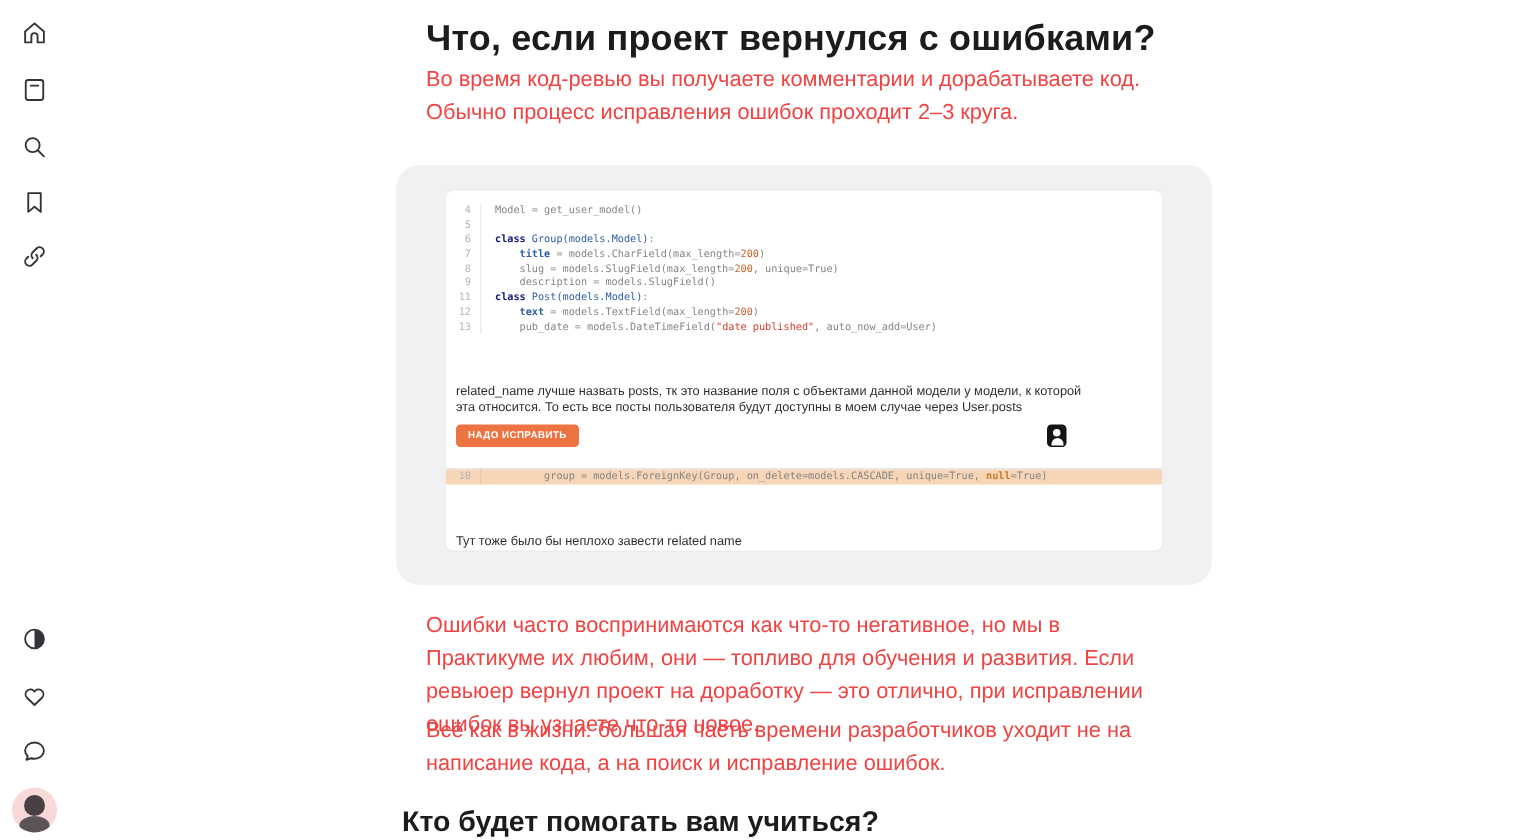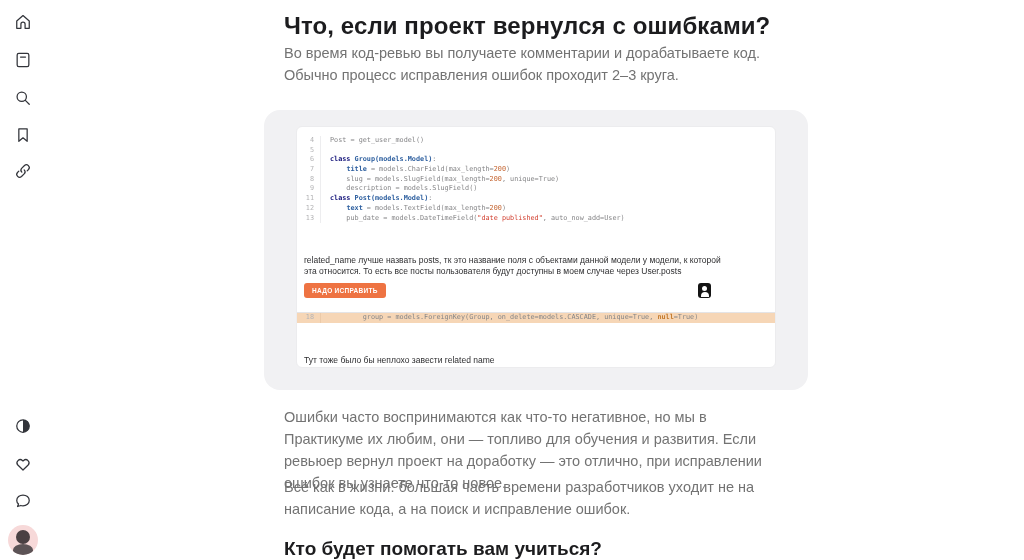--- a/index.html
+++ b/index.html
@@ -16,44 +16,44 @@
                 border-radius:50%; background:#f7d9d9; overflow:hidden; }
   .avatar-head { position:absolute; left:8px; top:5px; width:14px; height:14px;
                  border-radius:50%; background:#4a4043; }
   .avatar-body { position:absolute; left:5px; top:19px; width:20px; height:12px;
                  border-radius:50% 50% 0 0; background:#5c5356; }
 
   
   .h1 { position:absolute; left:284px; top:12px; font-size:24px; font-weight:bold;
         color:#1c1c1e; letter-spacing:.1px; }
   .para { position:absolute; left:284px; width:502px; font-size:14.5px;
-          line-height:22px; color:#737373; }
+          line-height:22px; color:#ef4444; }
   #para1 { top:42px; }
   #para2 { top:406px; }
   #para3 { top:476px; }
-  .h2 { position:absolute; left:284px; top:538px; font-size:19px; font-weight:bold;
+  .h2 { position:absolute; left:268px; top:538px; font-size:19px; font-weight:bold;
         color:#1c1c1e; }
 
   
   .review-card { position:absolute; left:264px; top:110px; width:544px; height:280px;
                  background:#f1f1f3; border-radius:16px; }
   .review-panel { position:absolute; left:32px; top:16px; width:480px; height:242px;
                   background:#ffffff; border-radius:6px; border:1px solid #ececee;
                   overflow:hidden; padding-top:9px;
                   font-family:"DejaVu Sans Mono","Liberation Mono", monospace; }
   .code-line { display:flex; height:9.7px; line-height:9.7px; font-size:6.8px;
                white-space:pre; }
   .code-line.hl { background:#f6d6b6; }
   .gutter { flex:0 0 24px; text-align:right; padding-right:6px; color:#b4b4b6;
             border-right:1px solid #ededef; }
   .code-line.hl .gutter { border-right-color:#eccaa8; }
   .code-text { padding-left:9px; }
   .c-plain { color:#858587; }
   .c-kw    { color:#14147a; font-weight:bold; }
-  .c-cls   { color:#2d5f9f; font-weight:bold;text-align:right; }
+  .c-cls   { color:#2d5f9f; font-weight:normal;text-align:right; }
   .c-fld   { color:#2d5f9f; font-weight:bold; }
   .c-num   { color:#c4622d; }
   .c-str   { color:#d13f2f; }
   .c-orange{ color:#c47b2e;font-weight:bold; }
 
   .comment-block { font-family:"Liberation Sans", sans-serif; padding:6px 8px 8px 7px;margin-top:26px; }
   .comment-text { font-size:8.5px; line-height:11px; color:#2e2e30; max-width:420px; }
   .comment-actions { display:flex; align-items:center; justify-content:space-between;
                      margin-top:6px; padding-right:56px; }
   .fix-button { background:#ee7342; color:#ffffff; border:none; border-radius:3px;
@@ -121,21 +121,21 @@
     <div class="avatar-body"></div>
   </div>
 </nav>
 
 <main>
   <h1 class="h1">Что, если проект вернулся с ошибками?</h1>
   <p class="para" id="para1">Во время код-ревью вы получаете комментарии и дорабатываете код. Обычно процесс исправления ошибок проходит 2–3 круга.</p>
 
   <section class="review-card">
     <div class="review-panel">
-        <div class="code-line"><span class="gutter">4</span><span class="code-text"><span class="c-plain">Post = get_user_model()</span></span></div>
+        <div class="code-line"><span class="gutter">4</span><span class="code-text"><span class="c-plain">Model = get_user_model()</span></span></div>
         <div class="code-line"><span class="gutter">5</span><span class="code-text"></span></div>
         <div class="code-line"><span class="gutter">6</span><span class="code-text"><span class="c-kw">class </span><span class="c-cls">Group(models.Model)</span><span class="c-plain">:</span></span></div>
         <div class="code-line"><span class="gutter">7</span><span class="code-text"><span class="c-plain">    </span><span class="c-fld">title</span><span class="c-plain"> = models.CharField(max_length=</span><span class="c-num">200</span><span class="c-plain">)</span></span></div>
         <div class="code-line"><span class="gutter">8</span><span class="code-text"><span class="c-plain">    slug = models.SlugField(max_length=</span><span class="c-num">200</span><span class="c-plain">, unique=True)</span></span></div>
         <div class="code-line"><span class="gutter">9</span><span class="code-text"><span class="c-plain">    description = models.SlugField()</span></span></div>
         <div class="code-line"><span class="gutter">11</span><span class="code-text"><span class="c-kw">class </span><span class="c-cls">Post(models.Model)</span><span class="c-plain">:</span></span></div>
         <div class="code-line"><span class="gutter">12</span><span class="code-text"><span class="c-plain">    </span><span class="c-fld">text</span><span class="c-plain"> = models.TextField(max_length=</span><span class="c-num">200</span><span class="c-plain">)</span></span></div>
         <div class="code-line"><span class="gutter">13</span><span class="code-text"><span class="c-plain">    pub_date = models.DateTimeField(</span><span class="c-str">"date published"</span><span class="c-plain">, auto_now_add=User)</span></span></div>
         <div class="comment-block">
           <p class="comment-text">related_name лучше назвать posts, тк это название поля с объектами данной модели у модели, к которой эта относится. То есть все посты пользователя будут доступны в моем случае через User.posts</p>

